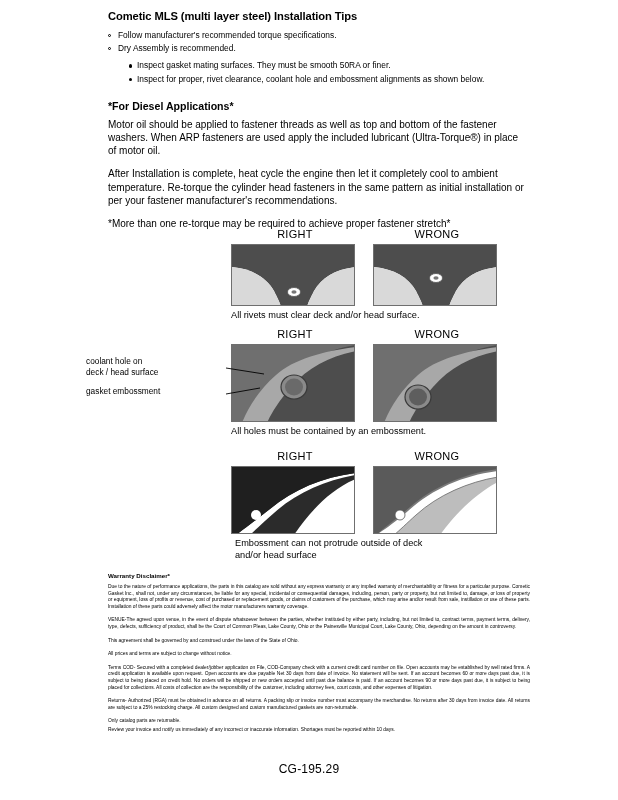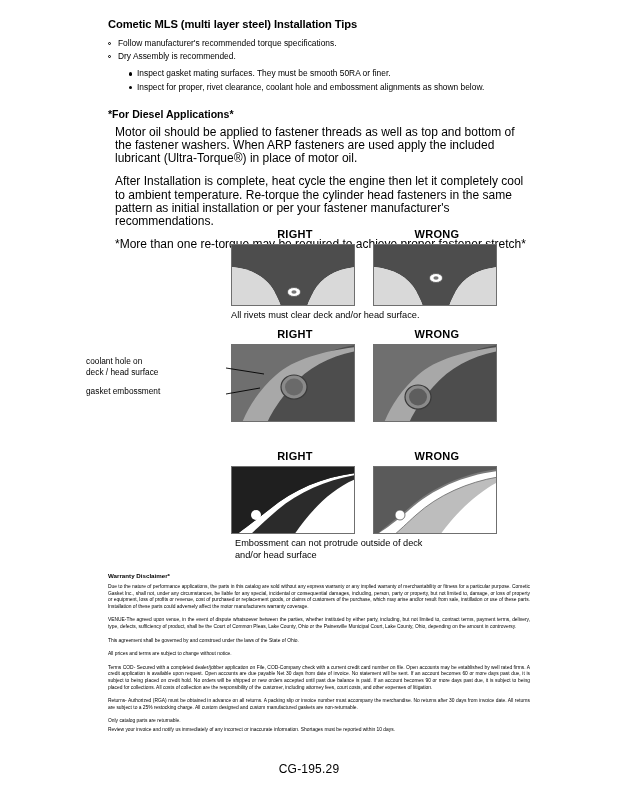--- a/index.html
+++ b/index.html
@@ -18,21 +18,21 @@
   .page {
     position: absolute;
     left: 0; top: 0;
     width: 618px;
     height: 800px;
     background: #fff;
   }
   .content {
     position: absolute;
     left: 108px;
-    top: 18px;
+    top: 10px;
     width: 420px;
   }
   h1.title {
     font-size: 11.2px;
     font-weight: bold;
     margin: 0 0 7px 0;
     letter-spacing: -0.1px;
   }
   ul.bullets {
     list-style: none;
@@ -74,37 +74,37 @@
     height: 3.2px;
     background: #000;
     border-radius: 50%;
   }
   h2.subtitle {
     font-size: 10.6px;
     font-weight: bold;
     margin: 14px 0 6px 0;
   }
   p.body {
-    font-size: 12px;
+    font-size: 10px;
     line-height: 13.2px;
-    margin: 0 0 10px 7px;
+    margin: 0 0 10px 0;
   }
   p.body.tight { margin-bottom: 0; }
 
   
   .figures {
     position: absolute;
     left: 0;
     top: 228px;
     width: 618px;
   }
   .fig-group { position: relative; }
   .fig-label {
     font-size: 11px;
-    font-weight: bold;
+    font-weight: normal;
     text-align: center;
     letter-spacing: 0.3px;
   }
   .panel {
     border: 1px solid #6f6f6f;
     box-sizing: border-box;
     overflow: hidden;
     position: relative;
     background: #ffffff;
   }
@@ -231,20 +231,21 @@
       <div class="callout-text" style="position:absolute; left:86px; top:28px; width:140px;">
         <span>coolant hole on</span><br>
         <span>deck / head surface</span>
       </div>
       <div class="callout-text" style="position:absolute; left:86px; top:58px; width:140px;">gasket embossment</div>
       <svg style="position:absolute; left:226px; top:16px;" width="50" height="78" viewBox="0 0 50 78">
         <line x1="0" y1="24" x2="38" y2="30" stroke="#000" stroke-width="0.9"></line>
         <line x1="0" y1="50" x2="34" y2="44" stroke="#000" stroke-width="0.9"></line>
       </svg>
 
+      <div class="caption" style="position:absolute; left:231px; top:98px; width:320px;">All holes must be contained by an embossment.</div>
     </div>
 
     <div class="fig-group" style="position:absolute; left:0; top:222px; width:618px; height:110px;">
       <div class="fig-label" style="position:absolute; left:236px; top:0; width:118px;">RIGHT</div>
       <div class="fig-label" style="position:absolute; left:378px; top:0; width:118px;">WRONG</div>
 
       <div class="panel" style="position:absolute; left:231px; top:16px; width:124px; height:68px;">
         <svg width="124" height="68" viewBox="0 0 124 68">
           <rect x="0" y="0" width="124" height="68" fill="#ffffff"></rect>
           <path d="M0 0 H124 V6 C92 10 62 22 38 42 C24 53 12 62 4 68 H0 Z" fill="#2b2b2b"></path>

